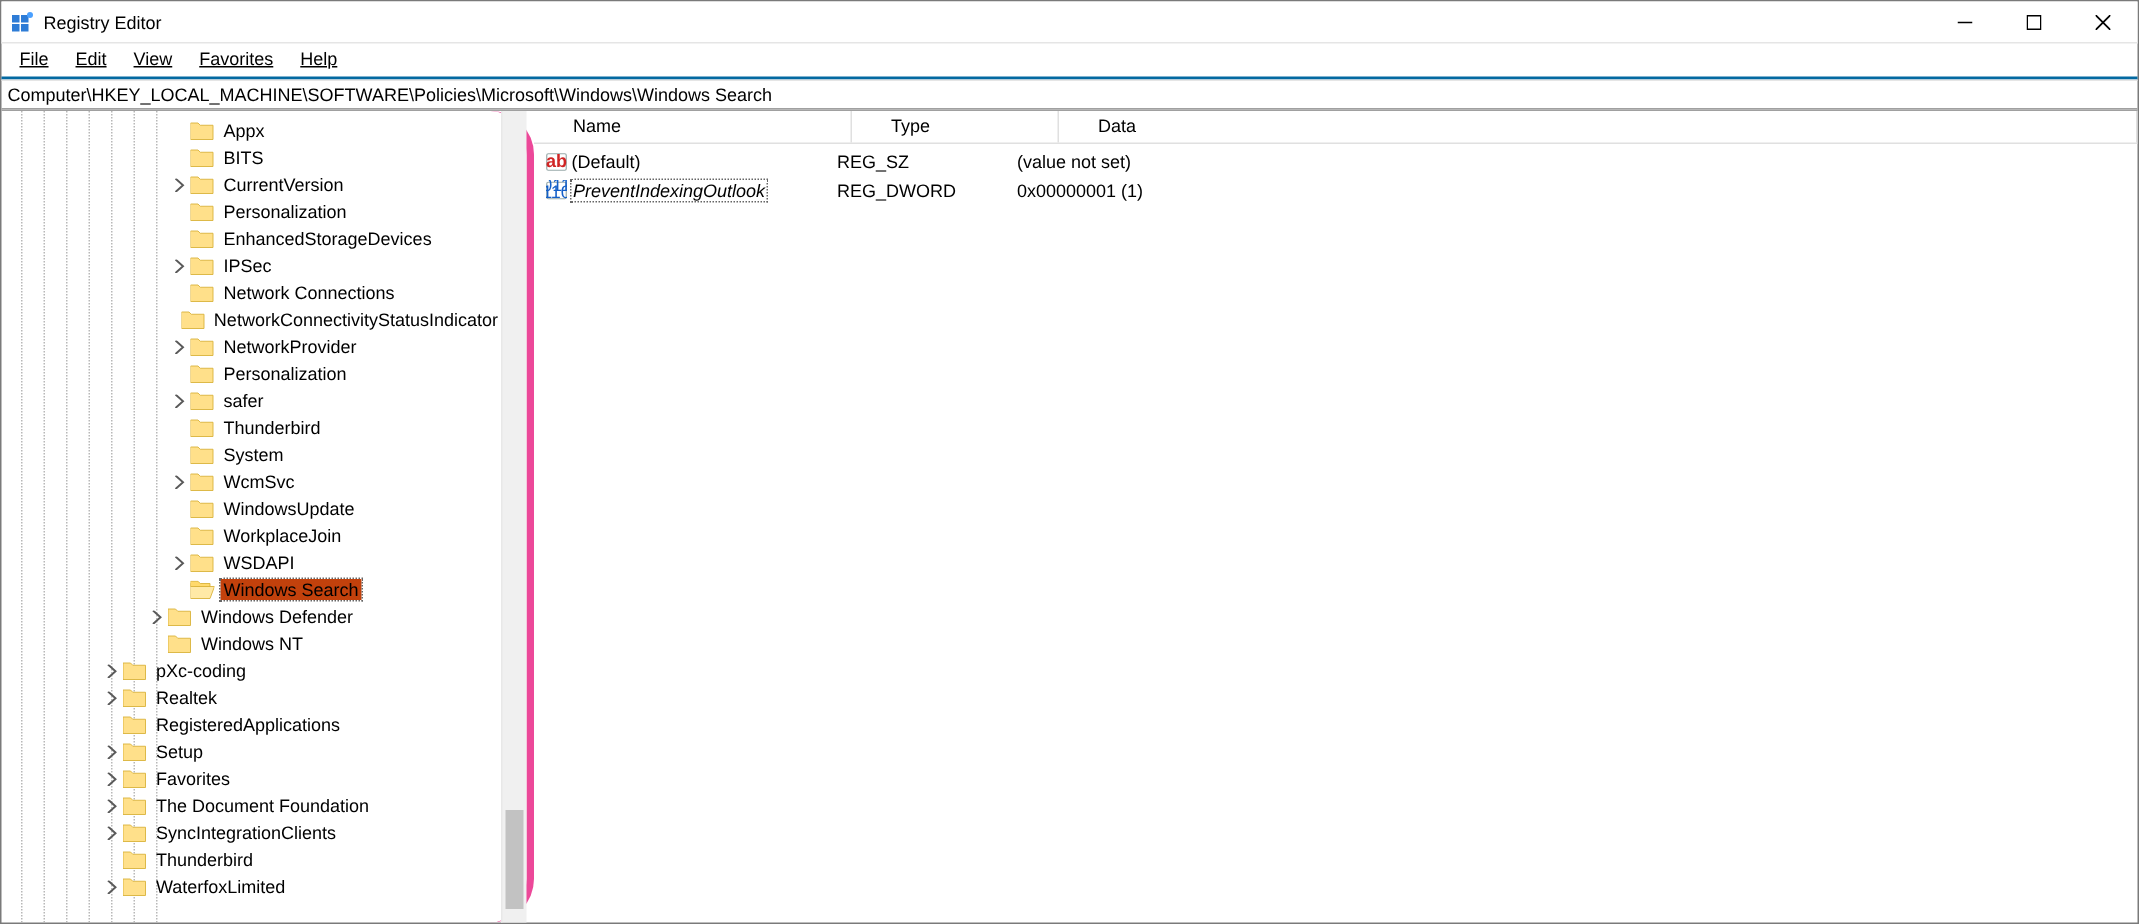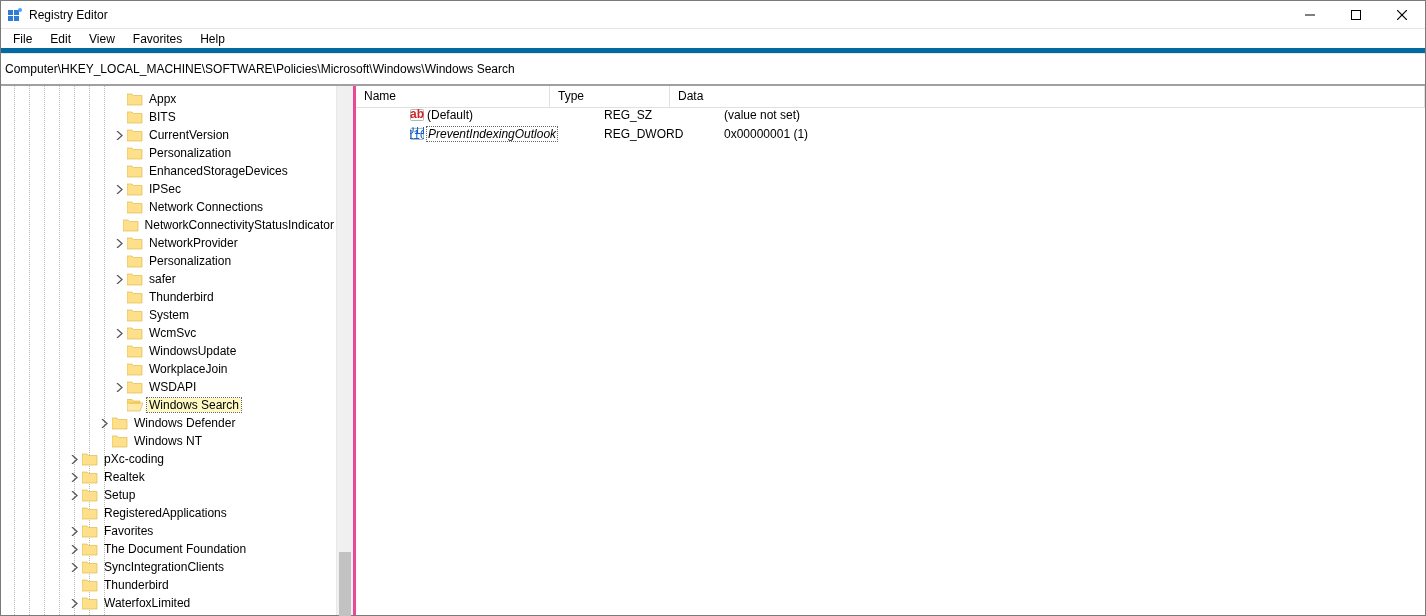--- a/index.html
+++ b/index.html
@@ -5,47 +5,47 @@
   * { margin: 0; padding: 0; box-sizing: border-box; font-family: "Segoe UI", Tahoma, sans-serif; font-size: 12px; color: #000; }
   html, body { width: 1426px; height: 616px; background: #fff; overflow: hidden; }
   .window { width: 100%; height: 100%; border: 1px solid #7a7a7a; display: flex; flex-direction: column; background: #fff; }
   
   .titlebar { height: 28px; display: flex; align-items: center; border-bottom: 1px solid #e5e5e5; background: #fff; }
   .titlebar .app-icon { width: 16px; height: 16px; margin: 0 6px 0 6px; display: inline-flex; align-items: center; justify-content: center; }
   .titlebar .title { flex: 1; font-size: 12px; }
   .titlebtn { width: 46px; height: 28px; display: flex; align-items: center; justify-content: center; }
   .titlebtn svg { stroke: #000; }
   
-  .menubar { height: 24px; display: flex; align-items: center; padding: 0 3px; border-bottom: 5px solid #0369a1; }
+  .menubar { height: 24px; display: flex; align-items: flex-start; padding: 0 3px; border-bottom: 2px solid #0369a1; text-decoration: underline; }
   .menubar .item { padding: 3px 9px; }
   
-  .addressbar { height: 32px; border-top: 1px solid #e5e5e5; border-bottom: 1px solid #a0a0a0; display: flex; align-items: center; padding: 0 4px; font-size: 12px; }
+  .addressbar { height: 20px; border-top: 1px solid #e5e5e5; border-bottom: 1px solid #a0a0a0; display: flex; align-items: center; padding: 0 4px; font-size: 12px; }
   
   .main { flex: 1; display: flex; border-top: 1px solid #a0a0a0; min-height: 0; }
   
-  .tree-wrap { width: 355px; border-right: 3px solid #ec4899; display: flex; min-height: 0; }
+  .tree-wrap { width: 355px; border-right: 5px solid #ec4899; display: flex; min-height: 0; border-radius: 29px; }
   .tree { flex: 1; overflow: hidden; padding-top: 4px; position: relative; }
   .scrollbar { width: 17px; background: #f0f0f0; border-left: 1px solid #e8e8e8; position: relative; }
   .scrollbar .thumb { position: absolute; left: 2px; right: 2px; top: 466px; height: 66px; background: #c2c2c2; border-radius: 0; }
   .tree-row { height: 18px; display: flex; align-items: center; white-space: nowrap; position: relative; }
   .tree-row .indent { display: inline-block; height: 18px; }
   .tree-row .chev { width: 14px; height: 14px; display: inline-flex; align-items: center; justify-content: center; margin-right: 1px; }
   .tree-row .chev svg { display: block; }
   .tree-row .fold { width: 16px; height: 14px; display: inline-flex; align-items: center; justify-content: center; margin-right: 4px; }
   .tree-row .label { padding: 0 2px; }
-  .tree-row.selected .label { background: #fef9c3; outline: 1px dotted #666; }
+  .tree-row.selected .label { background: #c2410c; outline: 1px dotted #666; }
   
   .guides { position: absolute; left: 0; top: 0; bottom: 0; width: 100%; pointer-events: none; }
   .guides .vline { position: absolute; top: 0; bottom: 0; border-left: 1px dotted #b8b8b8; }
   
   .list { flex: 1; display: flex; flex-direction: column; min-width: 0; }
   .list-header { height: 22px; display: flex; border-bottom: 1px solid #e0e0e0; }
-  .list-header .col { padding: 3px 8px 3px 8px; border-right: 1px solid #e0e0e0; font-size: 12px; color: #000; }
+  .list-header .col { padding: 3px 8px 3px 8px; border-right: 1px solid #e0e0e0; font-size: 12px; color: #000; margin-left: 18px; }
   .list-body { flex: 1; }
-  .list-row { height: 19px; display: flex; align-items: flex-start; margin-left: 46px; }
+  .list-row { height: 19px; display: flex; align-items: flex-end; }
   .list-row .cell { padding: 0 8px 0 8px; display: flex; align-items: center; gap: 3px; }
   .val-icon { width: 14px; height: 14px; display: inline-flex; align-items: center; justify-content: center; }
   .list-row .name-text.focused { outline: 1px dotted #666; padding: 0 1px; font-style: italic; }
   .col-name { width: 194px; }
   .col-type { width: 120px; }
   .col-data { flex: 1; }
 </style>
 </head>
 <body>
 
@@ -357,41 +357,41 @@
             </span>
             <span class="fold">
               <svg width="16" height="13" viewBox="0 0 16 13">
                 <path d="M0 1 L5 1 L6.5 2.5 L15 2.5 L15 12 L0 12 Z" fill="#ffe08a" stroke="#d9b23a" stroke-width="0.6"></path>
               </svg>
             </span>
             <span class="label">Realtek</span>
           </div>
           <div class="tree-row">
             <span class="indent" style="width: 66px;"></span>
+            <span class="chev"></span>
+            <span class="fold">
+              <svg width="16" height="13" viewBox="0 0 16 13">
+                <path d="M0 1 L5 1 L6.5 2.5 L15 2.5 L15 12 L0 12 Z" fill="#ffe08a" stroke="#d9b23a" stroke-width="0.6"></path>
+              </svg>
+            </span>
+            <span class="label">RegisteredApplications</span>
+          </div>
+          <div class="tree-row">
+            <span class="indent" style="width: 66px;"></span>
             <span class="chev">
               <svg width="9" height="9" viewBox="0 0 9 9">
                 <path d="M2 0 L7 4.5 L2 9" fill="none" stroke="#5a5a5a" stroke-width="1.3"></path>
               </svg>
             </span>
             <span class="fold">
               <svg width="16" height="13" viewBox="0 0 16 13">
                 <path d="M0 1 L5 1 L6.5 2.5 L15 2.5 L15 12 L0 12 Z" fill="#ffe08a" stroke="#d9b23a" stroke-width="0.6"></path>
               </svg>
             </span>
             <span class="label">Setup</span>
-          </div>
-          <div class="tree-row">
-            <span class="indent" style="width: 66px;"></span>
-            <span class="chev"></span>
-            <span class="fold">
-              <svg width="16" height="13" viewBox="0 0 16 13">
-                <path d="M0 1 L5 1 L6.5 2.5 L15 2.5 L15 12 L0 12 Z" fill="#ffe08a" stroke="#d9b23a" stroke-width="0.6"></path>
-              </svg>
-            </span>
-            <span class="label">RegisteredApplications</span>
           </div>
           <div class="tree-row">
             <span class="indent" style="width: 66px;"></span>
             <span class="chev">
               <svg width="9" height="9" viewBox="0 0 9 9">
                 <path d="M2 0 L7 4.5 L2 9" fill="none" stroke="#5a5a5a" stroke-width="1.3"></path>
               </svg>
             </span>
             <span class="fold">
               <svg width="16" height="13" viewBox="0 0 16 13">

